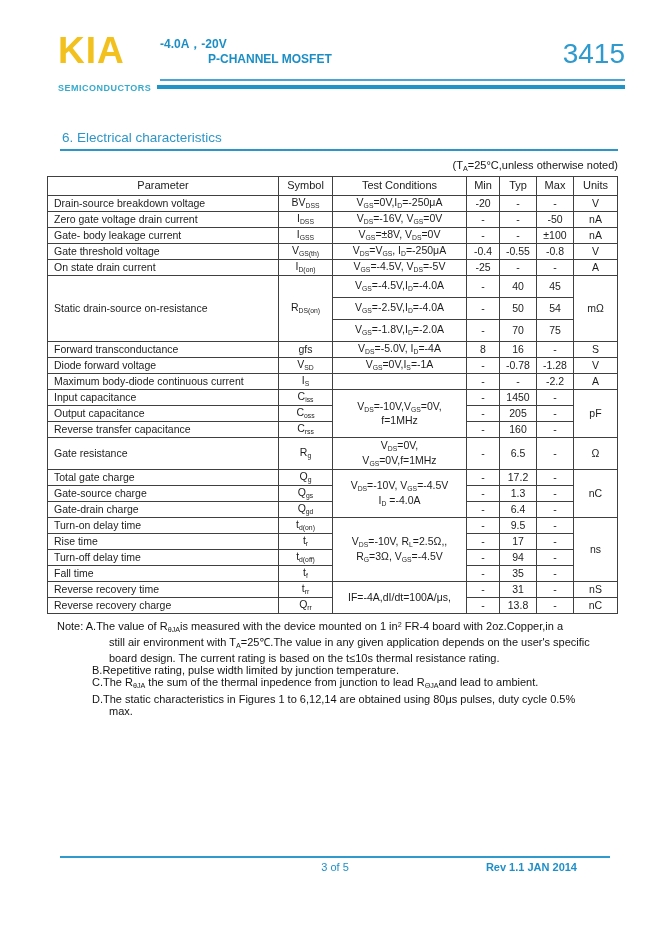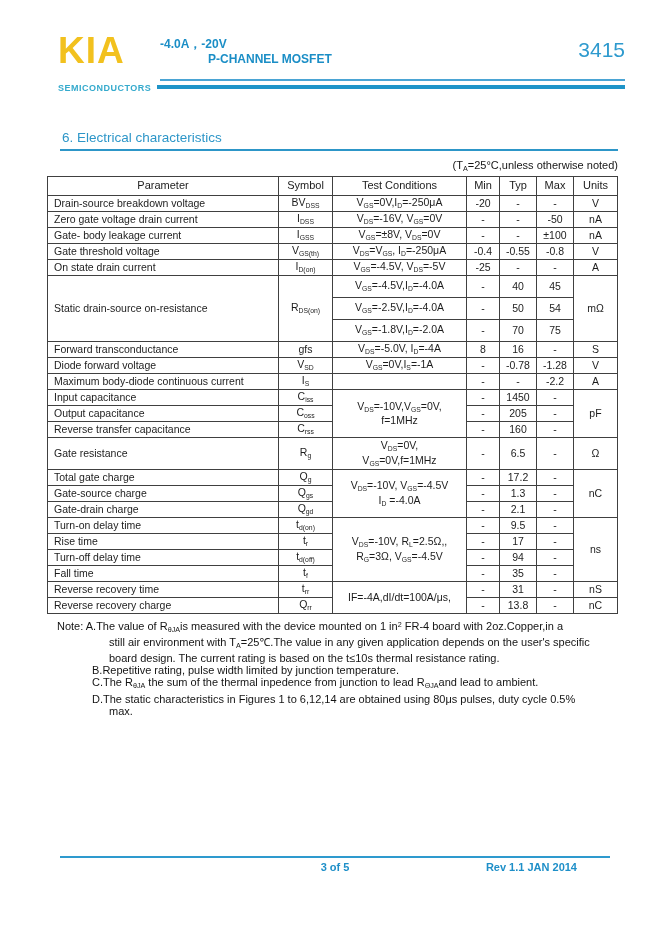--- a/index.html
+++ b/index.html
@@ -7,21 +7,21 @@
         font-family:"Liberation Sans", sans-serif;overflow:hidden;}
 
   
   .logo-text{position:absolute;left:58px;top:30px;font-size:37px;font-weight:700;
              color:#f2c11e;letter-spacing:1px;}
   .logo-subtext{position:absolute;left:58px;top:83px;font-size:9px;font-weight:700;
                 color:#35aacd;letter-spacing:0.5px;}
   .rating-line{position:absolute;left:160px;top:36px;font-size:12px;font-weight:700;color:#1b8ec6;}
   .device-line{position:absolute;left:160px;top:52px;font-size:12px;font-weight:700;color:#1b8ec6;padding-left:48px;}
   .part-number{position:absolute;left:470px;top:38px;width:155px;text-align:right;
-               font-size:21px;color:#2e9ace;}
+               font-size:28px;color:#2e9ace;}
   .rule-thin{position:absolute;left:160px;top:79px;width:465px;height:2px;background:#4aa4d4;}
   .rule-thick{position:absolute;left:157px;top:85px;width:468px;height:4px;background:#1e94c8;}
 
   
   .section-title{position:absolute;left:62px;top:130px;font-size:13.5px;color:#2d96c8;}
   .section-underline{position:absolute;left:60px;top:149px;width:558px;height:2px;background:#2d96c8;}
 
   
   .cond-note{position:absolute;left:300px;top:159px;width:318px;text-align:right;
              font-size:11px;color:#161616;}
@@ -42,21 +42,21 @@
   
   .notes{position:absolute;left:57px;top:619px;width:568px;font-size:11px;color:#141414;}
   .note-line{line-height:12px;white-space:nowrap;}
   .ind0{padding-left:0;}
   .ind1{padding-left:35px;}
   .ind2{padding-left:52px;}
 
   
   .footer-rule{position:absolute;left:60px;top:856px;width:550px;height:2px;background:#2e9ace;}
   .footer-page{position:absolute;left:285px;top:861px;width:100px;text-align:center;
-               font-size:11px;font-weight:700;color:#1e8fc8;}
+               font-size:11px;font-weight:400;color:#1e8fc8;}
   .footer-rev{position:absolute;left:447px;top:861px;width:130px;text-align:right;
               font-size:11px;font-weight:700;color:#1e8fc8;}
 </style>
 </head>
 <body>
 
 <div class="page">
 
   <div class="logo-text">KIA</div>
   <div class="logo-subtext">SEMICONDUCTORS</div>
@@ -231,21 +231,21 @@
           <td class="pl">Gate-source charge</td>
           <td>Q<sub>gs</sub></td>
           <td>-</td>
           <td>1.3</td>
           <td>-</td>
         </tr>
         <tr>
           <td class="pl">Gate-drain charge</td>
           <td>Q<sub>gd</sub></td>
           <td>-</td>
-          <td>2.1</td>
+          <td>6.4</td>
           <td>-</td>
         </tr>
         <tr>
           <td class="pl">Turn-on delay time</td>
           <td>t<sub>d(on)</sub></td>
           <td rowspan="4">V<sub>DS</sub>=-10V, R<sub>L</sub>=2.5Ω,,<br>R<sub>G</sub>=3Ω, V<sub>GS</sub>=-4.5V</td>
           <td>-</td>
           <td>9.5</td>
           <td>-</td>
           <td rowspan="4">ns</td>

